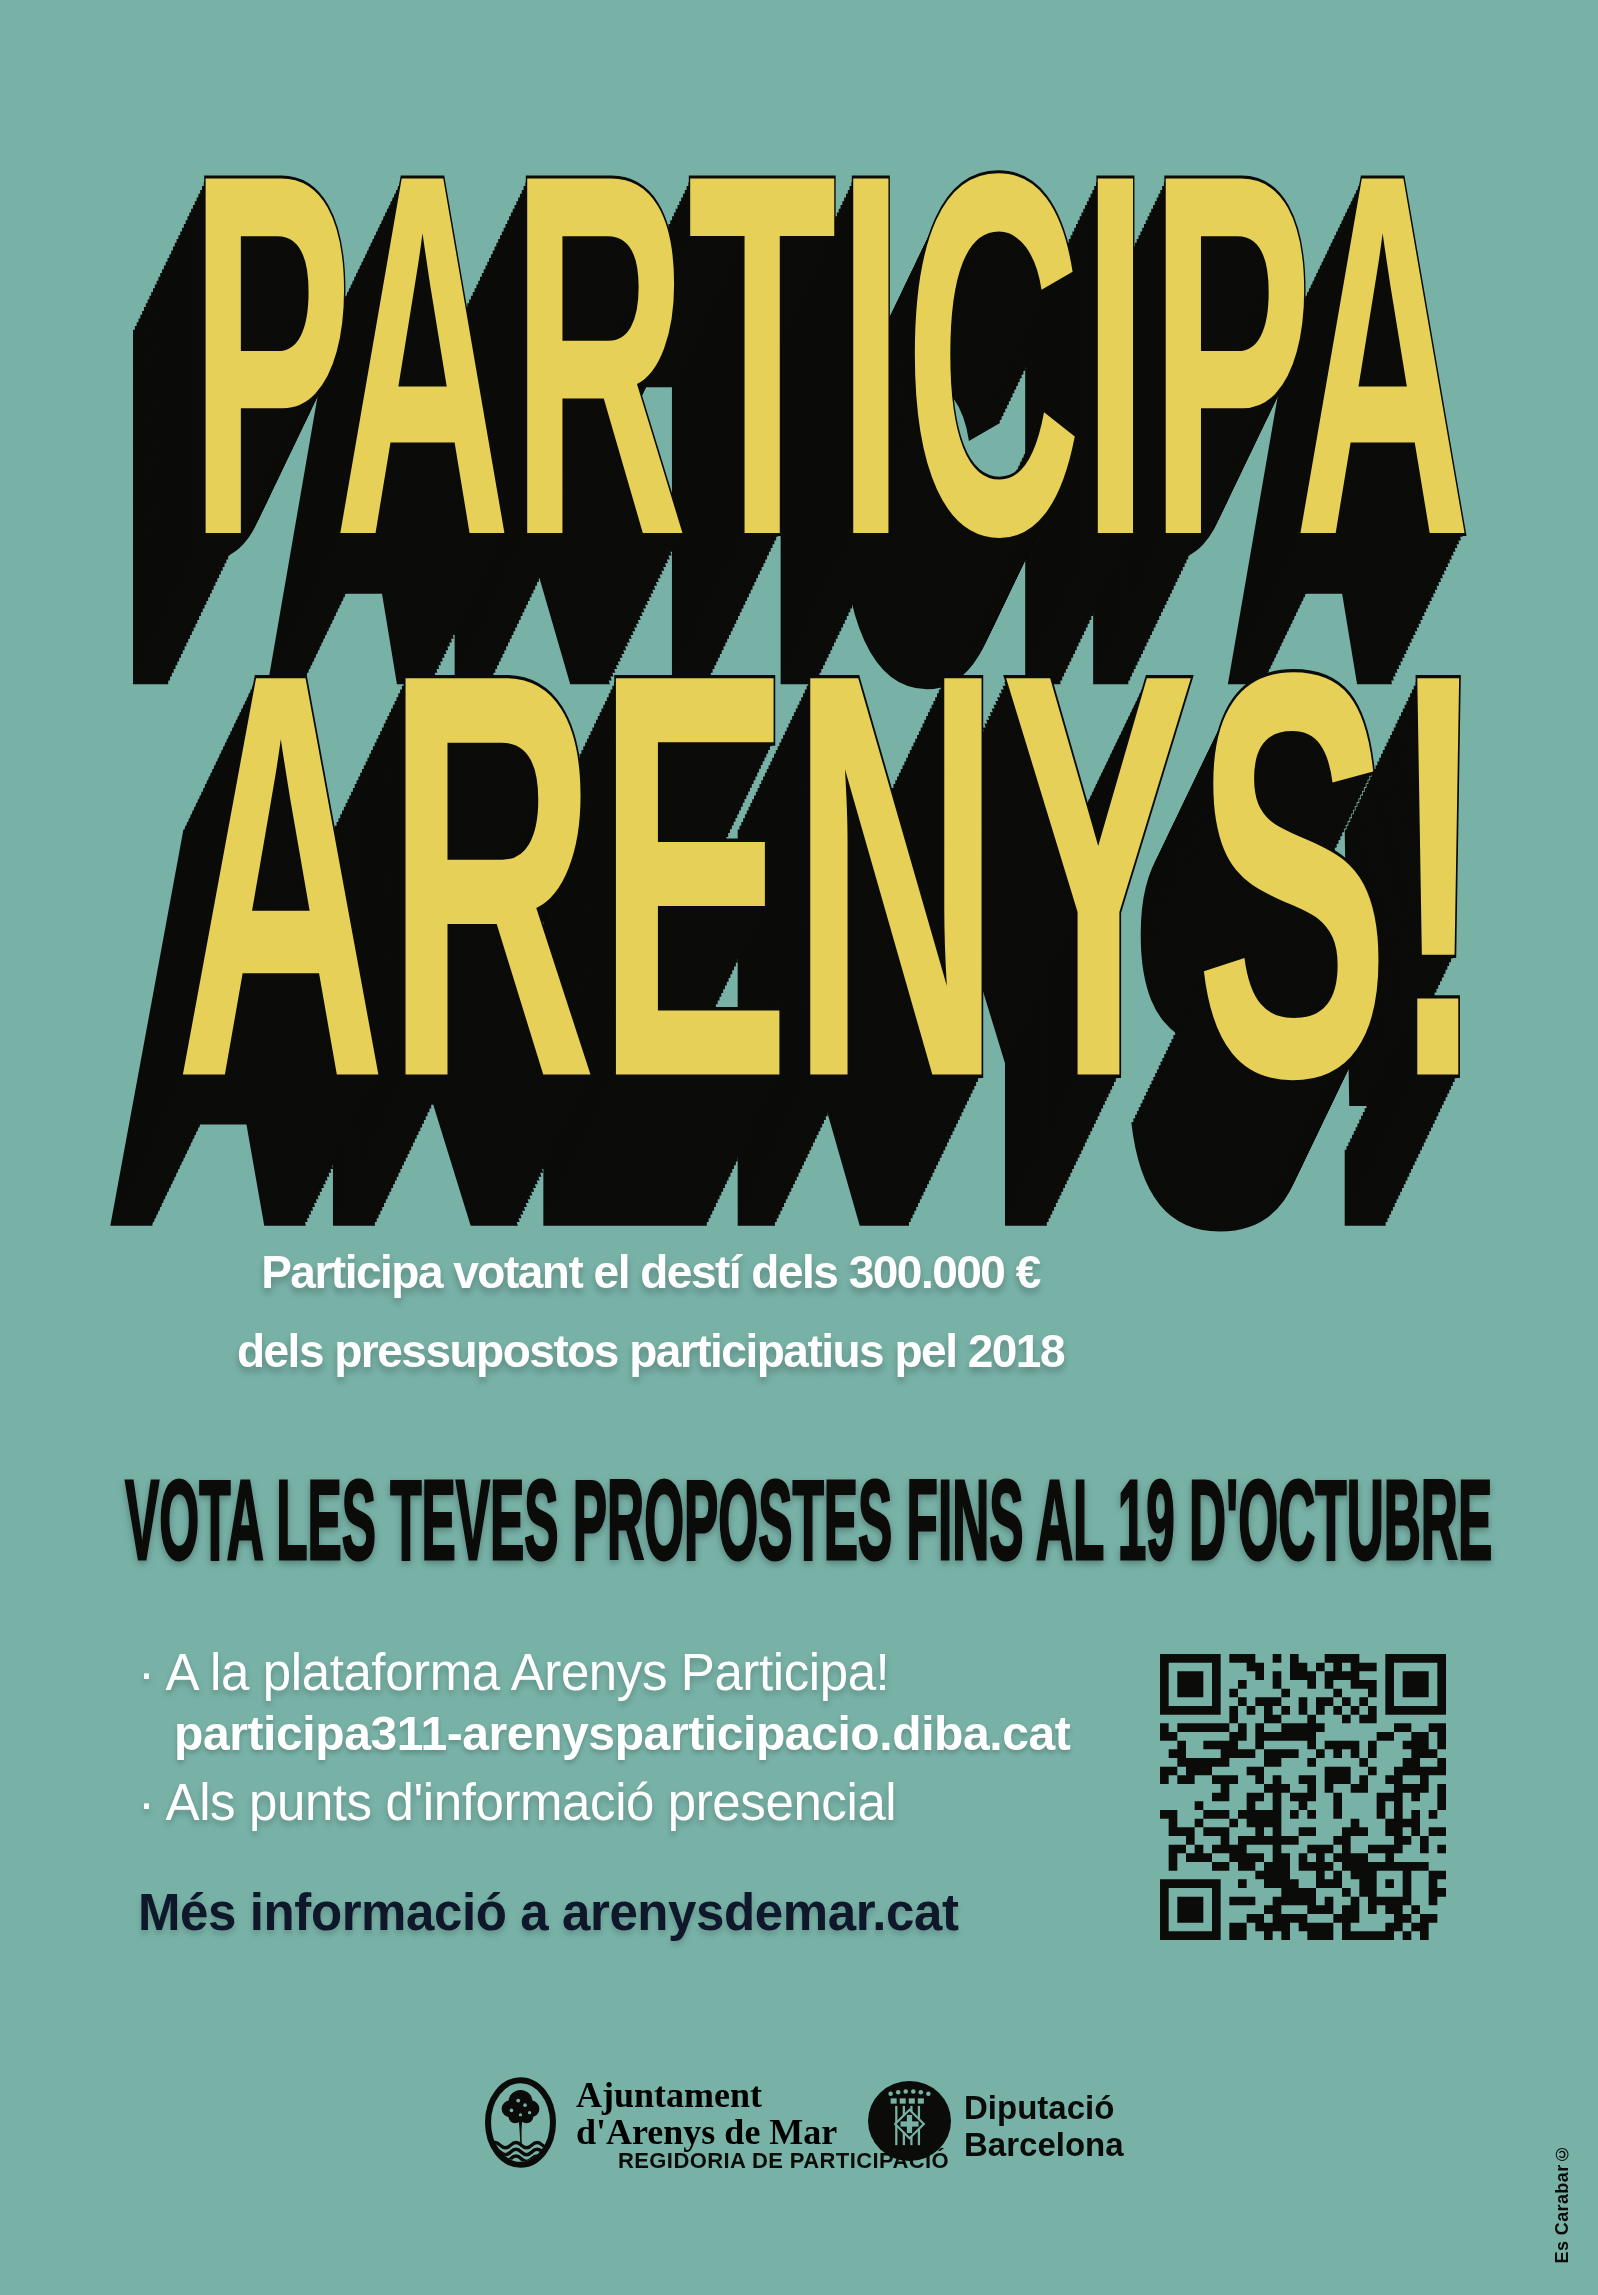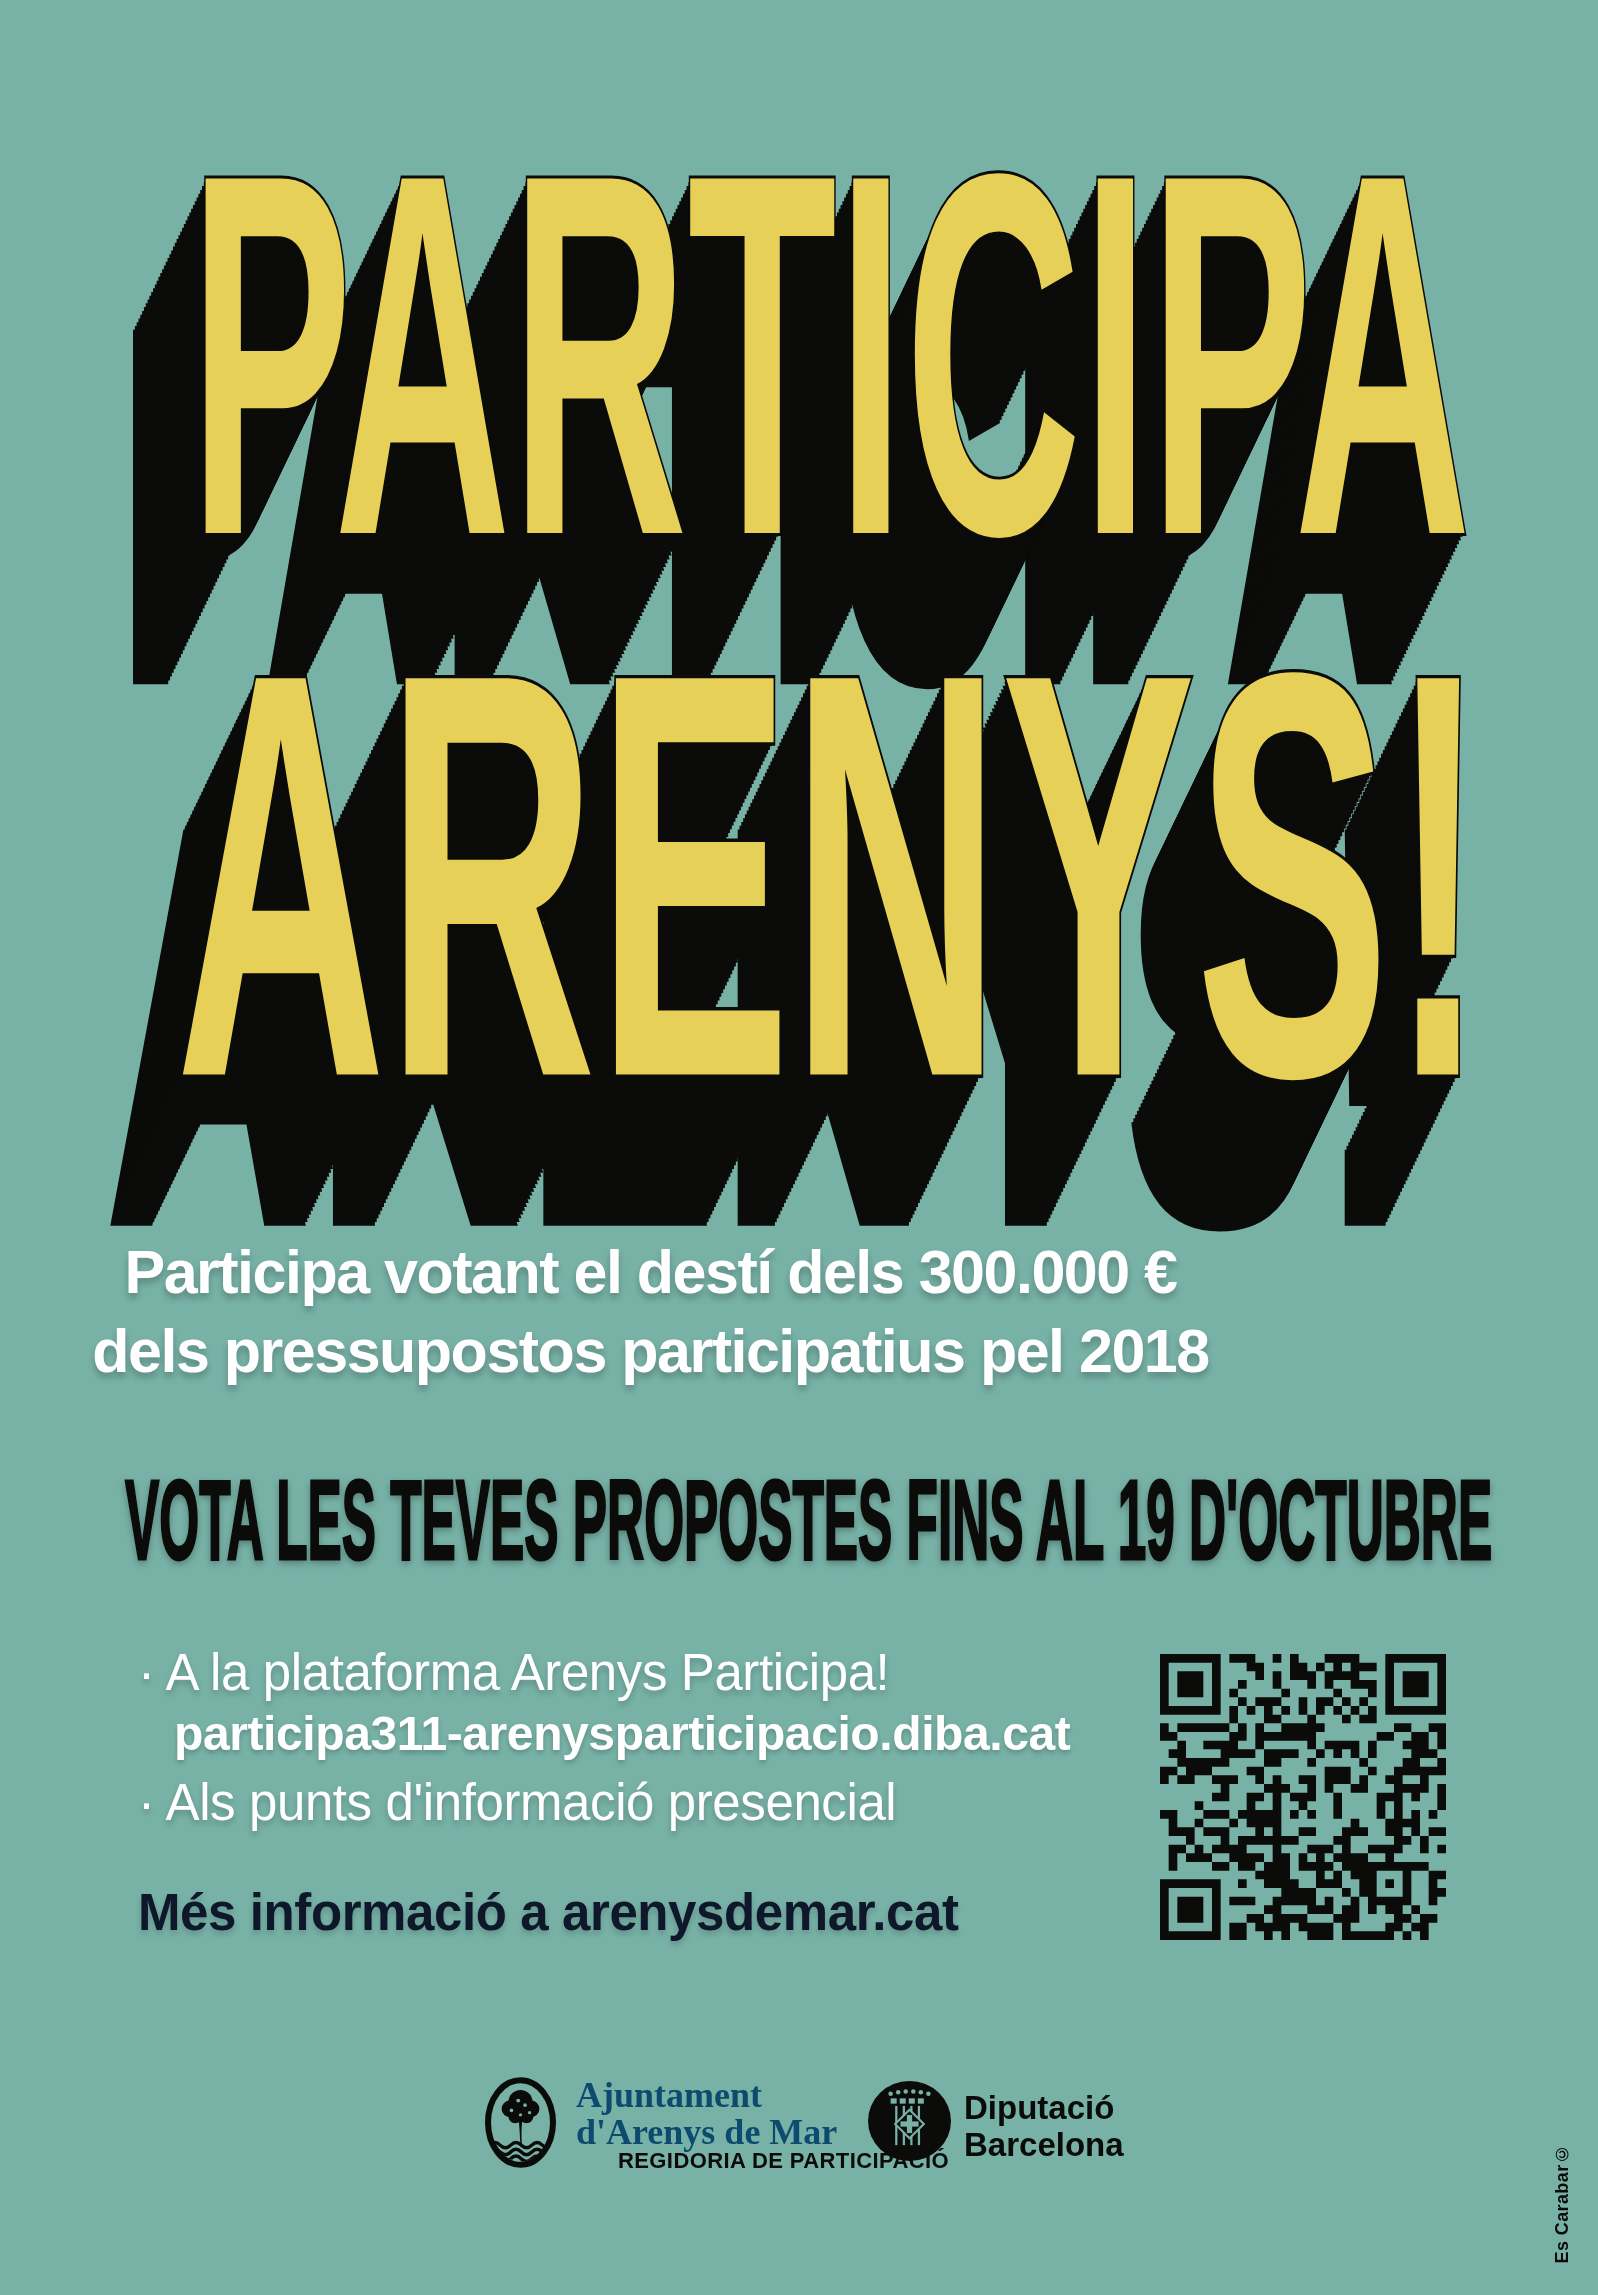--- a/index.html
+++ b/index.html
@@ -2,37 +2,37 @@
 <html style="font-size:12px"><head>
 <meta charset="utf-8">
 <style>
   html,body{margin:0;padding:0;background:#78B2A7;}
   #poster{position:relative;width:1599px;height:2295px;background:#78B2A7;overflow:hidden;
           font-family:"Liberation Sans",sans-serif;color:#0B0B09;}
   svg.layer{position:absolute;left:0;top:0;width:1599px;height:2295px;overflow:visible;display:block;}
   .display-text{font-family:"Liberation Sans",sans-serif;font-weight:bold;}
   #heading-svg{filter:drop-shadow(0 3.8px 3.8px rgba(0,0,0,0.28));}
   .subtitle{position:absolute;left:0;top:1233px;width:1301px;text-align:center;color:#FFFFFF;
-            font-weight:bold;font-size:61px;line-height:79px;letter-spacing:-1.5px;
+            font-weight:bold;font-size:46px;line-height:79px;letter-spacing:-1.5px;
             text-shadow:0 4.5px 7.6px rgba(0,0,0,0.24);}
   .subtitle .line{display:block;}
   .bullet{position:absolute;left:138px;color:#FFFFFF;font-weight:normal;font-size:51px;
           letter-spacing:-0.4px;text-shadow:0 3.8px 6.8px rgba(0,0,0,0.22);white-space:nowrap;}
   #bullet1{top:1643px;}
   .bullet-url{position:absolute;left:174px;top:1706px;color:#FFFFFF;font-weight:bold;font-size:48px;
               letter-spacing:-0.4px;text-shadow:0 3px 5.3px rgba(0,0,0,0.22);white-space:nowrap;}
   #bullet2{top:1773px;}
   .more-info{position:absolute;left:138px;top:1883px;color:#0f172a;font-weight:bold;font-size:51px;
              letter-spacing:-0.4px;text-shadow:0 3.8px 6px rgba(0,0,0,0.18);white-space:nowrap;}
   #qr{position:absolute;left:1160px;top:1654px;width:286px;height:286px;}
   .emblem{position:absolute;}
   #aj-emblem{left:485px;top:2077px;width:71px;height:91px;}
   #dip-emblem{left:868px;top:2081px;width:83px;height:80px;}
   .aj-name{position:absolute;left:576px;top:2077px;font-family:"Liberation Serif",serif;
-           font-weight:bold;font-size:36px;line-height:37px;color:#0c4a6e;white-space:nowrap;}
+           font-weight:bold;font-size:36px;line-height:37px;color:#000000;white-space:nowrap;}
   .aj-name .line{display:block;}
   .aj-dept{position:absolute;left:576px;top:2148px;font-weight:bold;font-size:22px;
            letter-spacing:0.4px;color:#0B0B09;white-space:nowrap;margin-left:42px;}
   .dip-name{position:absolute;left:964px;top:2089px;font-weight:bold;font-size:33px;
             line-height:37px;color:#0B0B09;white-space:nowrap;}
   .dip-name .line{display:block;}
   .credit{position:absolute;right:26px;bottom:32px;writing-mode:vertical-rl;transform:rotate(180deg);
           font-weight:bold;font-size:18px;letter-spacing:0.4px;color:#0B0B09;}
 </style>
 </head>

